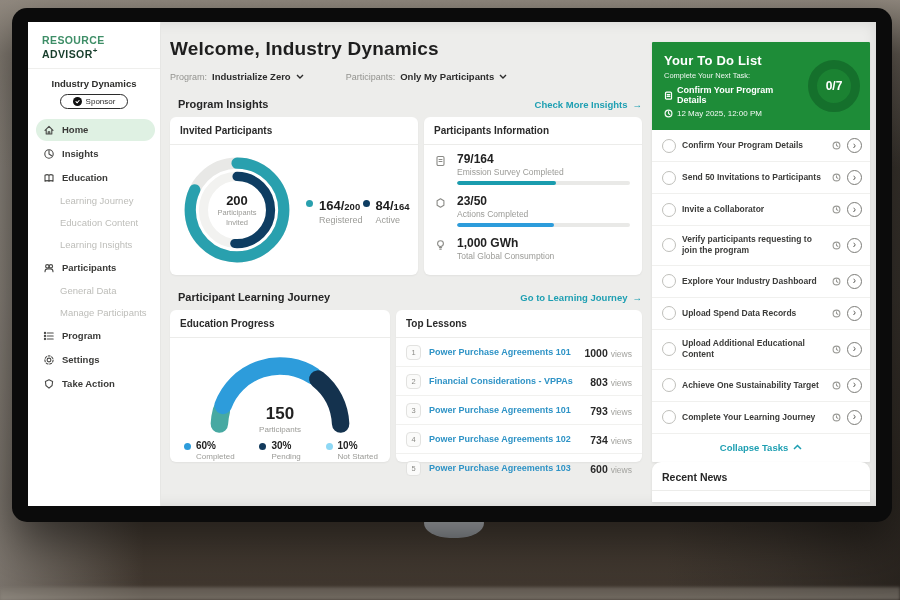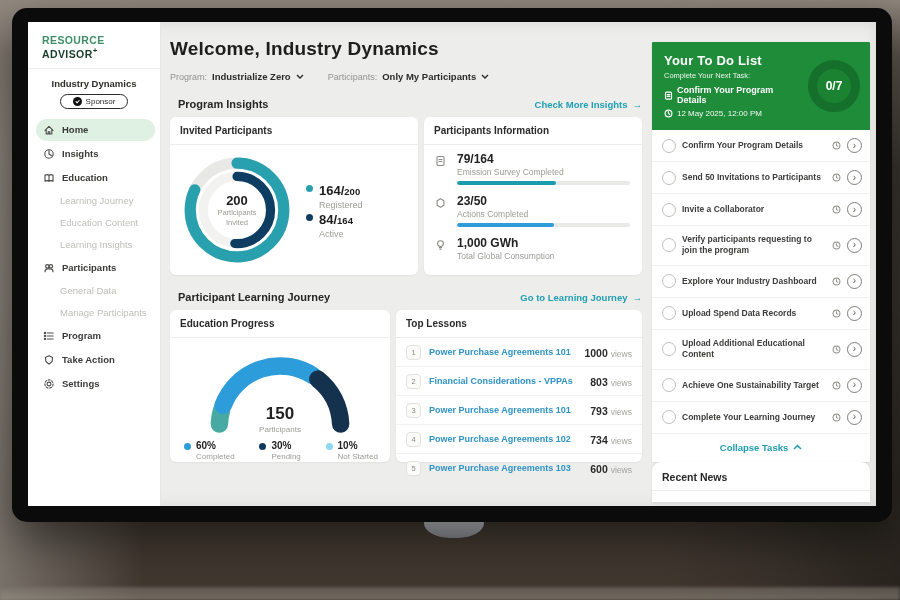--- a/index.html
+++ b/index.html
@@ -31,40 +31,40 @@
   .nav-item{display:flex;align-items:center;gap:7px;margin:2px 5px 2px 8px;padding:5px 7px;
     font-size:9.5px;font-weight:bold;color:#3a3a38;border-radius:13px;cursor:default;}
   .nav-item.active{background:#DFF1E3;}
   .nav-item.sub{font-weight:normal;color:#BDBDB9;padding:4.5px 7px 4.5px 24px;font-size:9.5px;}
   .nav-icon{display:inline-flex;width:12px;height:12px;}
   .nav-icon svg{width:12px;height:12px;stroke:#4a4a48;fill:none;stroke-width:1.1;stroke-linecap:round;stroke-linejoin:round;}
 
   
   .main{position:absolute;left:132px;top:0;width:488px;height:100%;padding:16px 6px 0 10px;box-sizing:border-box;}
   .welcome{font-size:19px;font-weight:bold;color:#1e1e1e;letter-spacing:.2px;}
-  .filters{display:flex;gap:24px;margin-top:11px;align-items:center;}
+  .filters{display:flex;gap:42px;margin-top:11px;align-items:center;}
   .filter{display:flex;align-items:center;gap:5px;font-size:9px;color:#93938f;}
   .filter b{color:#2b2b2b;font-size:9.5px;}
   .chev-down{width:8px;height:5px;}
   .chev-down polyline{fill:none;stroke:#2b2b2b;stroke-width:1.4;}
   .section-row{display:flex;justify-content:space-between;align-items:center;margin-top:16px;margin-bottom:7px;padding-left:8px;}
   .section-title{font-size:11px;font-weight:bold;color:#262626;}
   .tlink{font-size:9.5px;font-weight:bold;color:#1E9FB2;cursor:pointer;display:flex;align-items:center;gap:5px;}
   .cards{display:flex;gap:6px;}
   .card{background:#fff;border-radius:6px;box-shadow:0 1px 2px rgba(0,0,0,.05);}
   .card-title{font-size:10px;font-weight:bold;color:#2a2a2a;padding:8px 10px;border-bottom:1px solid #ECECEA;}
 
   
   .card-invited{width:248px;height:158px;}
   .invited-body{display:flex;align-items:center;padding:6px 8px;gap:10px;}
   .donut-wrap{position:relative;width:118px;height:118px;}
   .donut-center{position:absolute;inset:0;display:flex;flex-direction:column;align-items:center;justify-content:center;text-align:center;}
   .donut-center .v{font-size:13px;font-weight:bold;color:#1d1d1d;}
   .donut-center .l{font-size:7.5px;color:#9b9b97;line-height:1.25;}
-  .legend-col{display:flex;flex-direction:column;gap:0;}
+  .legend-col{display:flex;gap:0;}
   .leg-item{display:flex;gap:6px;}
   .dot{width:7px;height:7px;border-radius:50%;margin-top:4px;flex:0 0 auto;}
   .leg-num{font-size:13px;font-weight:bold;color:#1d1d1d;}
   .leg-den{font-size:9.5px;font-weight:bold;color:#1d1d1d;}
   .leg-label{font-size:9px;color:#9b9b97;margin-top:1px;}
 
   
   .card-info{flex:1;height:158px;}
   .info-body{padding:7px 12px 0 10px;}
   .stat{display:flex;gap:10px;margin-bottom:9px;}
@@ -207,33 +207,33 @@
                 <circle cx="2" cy="3" r=".6" fill="#4a4a48"></circle>
                 <circle cx="2" cy="6" r=".6" fill="#4a4a48"></circle>
                 <circle cx="2" cy="9" r=".6" fill="#4a4a48"></circle>
               </svg>
             </span>
         <span>Program</span>
       </div>
       <div class="nav-item">
         <span class="nav-icon">
               <svg viewBox="0 0 12 12">
-                <path d="M6 1.8l3.6 1.6-.5 4.1L6 10.2 2.9 7.5l-.5-4.1z"></path>
-              </svg>
-            </span>
-        <span>Take Action</span>
-      </div>
-      <div class="nav-item">
-        <span class="nav-icon">
-              <svg viewBox="0 0 12 12">
                 <circle cx="6" cy="6" r="1.9"></circle>
                 <circle cx="6" cy="6" r="4.1" stroke-dasharray="2 1.6"></circle>
               </svg>
             </span>
         <span>Settings</span>
+      </div>
+      <div class="nav-item">
+        <span class="nav-icon">
+              <svg viewBox="0 0 12 12">
+                <path d="M6 1.8l3.6 1.6-.5 4.1L6 10.2 2.9 7.5l-.5-4.1z"></path>
+              </svg>
+            </span>
+        <span>Take Action</span>
       </div>
     </div>
   </div>
 
   <div class="main">
     <div class="welcome">Welcome, Industry Dynamics</div>
 
     <div class="filters">
       <div class="filter">
         <span>Program:</span>

